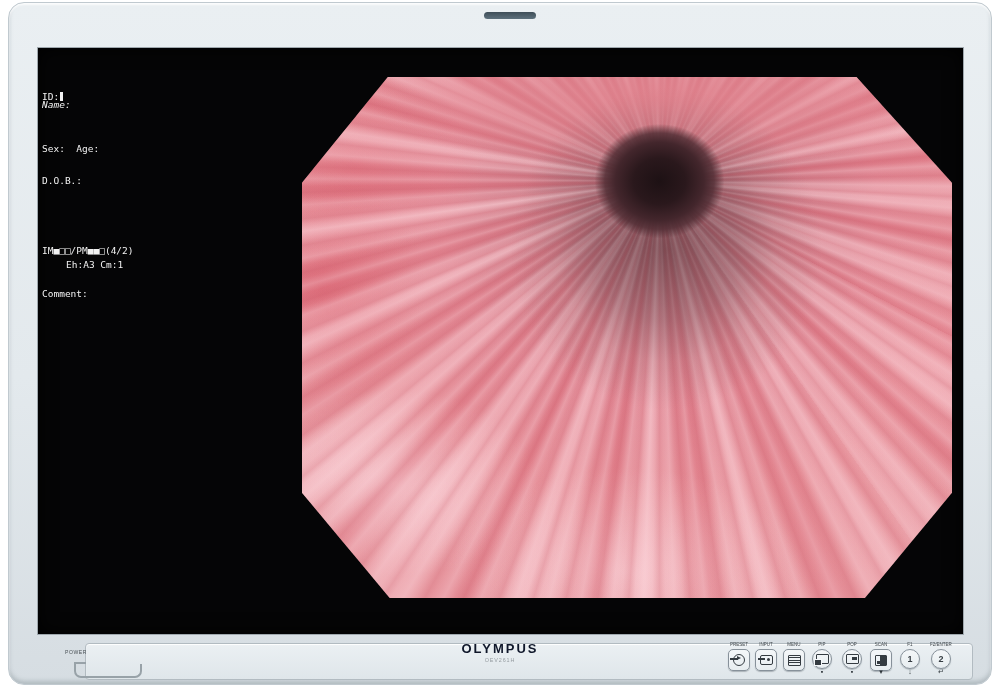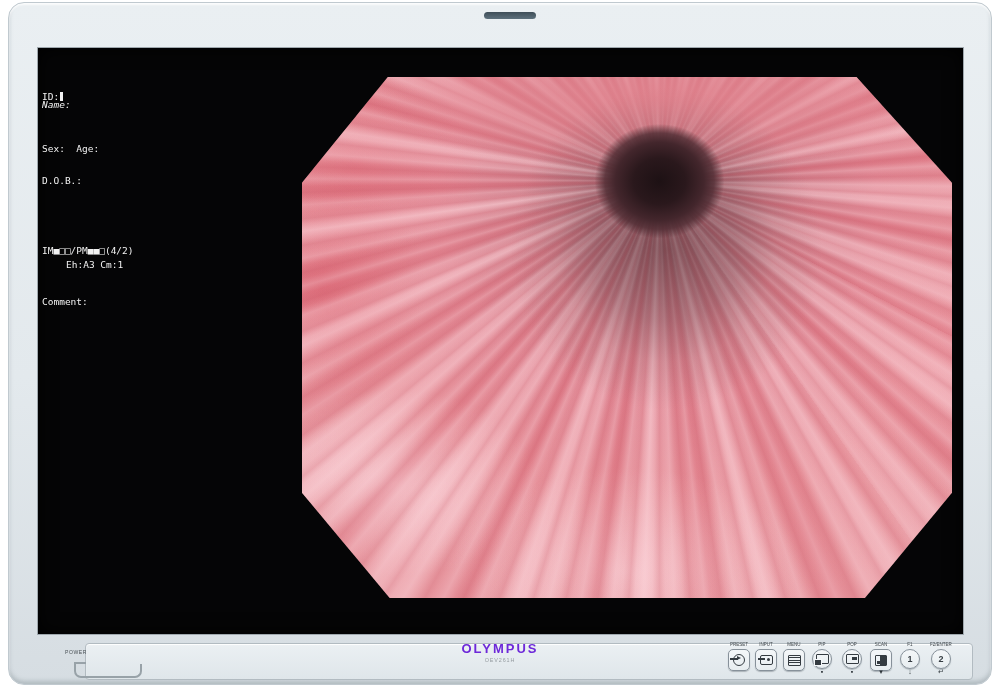--- a/index.html
+++ b/index.html
@@ -43,21 +43,21 @@
   .panel{position:absolute;left:85px;top:643px;width:886px;height:35px;border-radius:4px;
     border:1px solid #b2bbc1;background:linear-gradient(180deg,#ebf0f3,#dfe6ea);
     box-shadow:inset 0 1px 1px #fff;}
   .power-label{position:absolute;left:46px;top:649px;width:60px;text-align:center;font-size:6px;
     letter-spacing:.6px;color:#4a5156;transform:scale(.85);}
   .power-switch{position:absolute;left:74px;top:664px;width:64px;height:12px;
     border:2px solid #98a2a8;border-top:none;border-radius:0 0 7px 7px;background:transparent;}
   .power-switch::before{content:"";position:absolute;left:-2px;top:-2px;width:12px;height:2px;background:#98a2a8;}
 
   .brand{position:absolute;left:380px;top:641px;width:240px;text-align:center;
-    font-size:13px;font-weight:bold;letter-spacing:2px;color:#6d28d9;}
+    font-size:13px;font-weight:bold;letter-spacing:2px;color:#0f172a;}
   .model{position:absolute;left:380px;top:657px;width:240px;text-align:center;
     font-size:6px;letter-spacing:1px;color:#959ca1;transform:scale(.9);}
 
   
   .btn-group{position:absolute;top:641px;width:30px;height:38px;}
   .btn-label{position:absolute;top:0;left:-10px;width:50px;text-align:center;font-size:6px;
     color:#3f464b;transform:scale(.75);transform-origin:center;white-space:nowrap;}
   .btn-mark{position:absolute;top:27px;left:0;width:30px;text-align:center;font-size:7px;
     color:#2f363b;line-height:1;}
   .btn{position:absolute;top:8px;left:50%;transform:translateX(-50%);
@@ -97,21 +97,21 @@
 
   <div class="screen"></div>
   <div class="endo"></div>
 
   <div class="osd" style="left:42px;top:92px;"><span>ID:</span><span class="cursor"></span></div>
   <div class="osd" style="left:42px;top:100px;font-style:italic;">Name:</div>
   <div class="osd" style="left:42px;top:144px;">Sex:  Age:</div>
   <div class="osd" style="left:42px;top:176px;">D.O.B.:</div>
   <div class="osd" style="left:42px;top:246px;">IM■□□/PM■■□(4/2)</div>
   <div class="osd" style="left:42px;top:260px;margin-left:24px;">Eh:A3 Cm:1</div>
-  <div class="osd" style="left:42px;top:289px;margin-top:8px;">Comment:</div>
+  <div class="osd" style="left:42px;top:289px;">Comment:</div>
 
   <div class="panel"></div>
   <div class="power-label">POWER</div>
   <div class="power-switch"></div>
 
   <div class="brand">OLYMPUS</div>
   <div class="model">OEV261H</div>
 
   <div class="btn-group" style="left:724px;">
     <div class="btn-label">PRESET</div>

